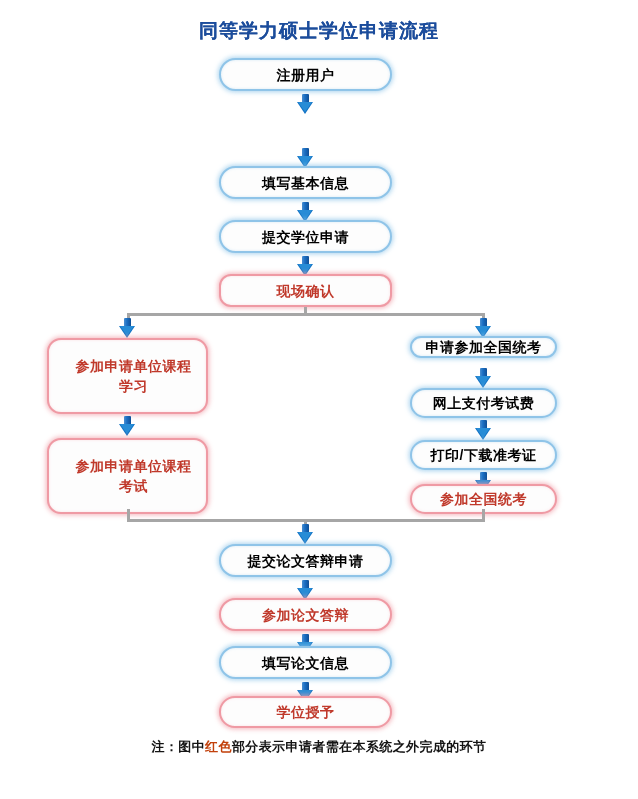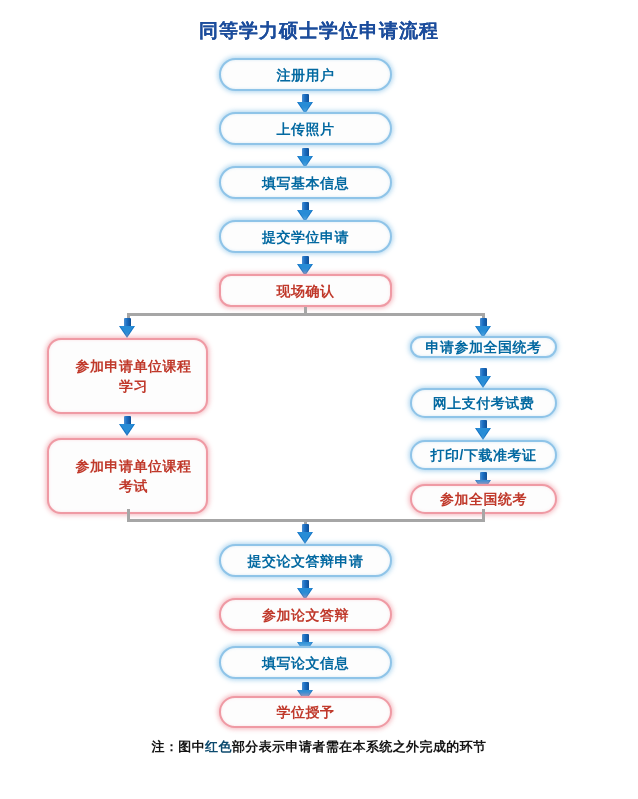--- a/index.html
+++ b/index.html
@@ -47,21 +47,21 @@
     text-align: center;
     border-radius: 18px;
     background: #fdfdfd;
     font-size: 14px;
     font-weight: bold;
     letter-spacing: 0.5px;
     line-height: 20px;
   }
   .node.blue {
     border: 2px solid #8fc4e8;
-    color: #0369a1;
+    color: #000000;
     box-shadow: 0 0 5px 1px rgba(140, 196, 232, 0.75),
                 inset 0 0 3px rgba(190, 222, 244, 0.6);
   }
   .node.red {
     border: 2px solid #ef9aa4;
     color: #c0392b;
     box-shadow: 0 0 5px 1px rgba(240, 160, 170, 0.8),
                 inset 0 0 3px rgba(250, 210, 214, 0.6);
   }
   .node.tall {
@@ -124,38 +124,37 @@
     left: 0;
     top: 738px;
     width: 638px;
     text-align: center;
     font-size: 13px;
     font-weight: bold;
     color: #141414;
     letter-spacing: 0.4px;
   }
   .footnote .hl {
-    color: #0c4a6e;
+    color: #c2410c;
   }
 </style>
 </head>
 <body>
 
 <div id="canvas">
 
   <div class="title">同等学力硕士学位申请流程</div>
 
   <div class="node blue" style="left:219px; top:58px; width:173px; height:33px;">注册用户</div>
   <div class="arrow" style="left:297px; top:94px;">
     <div class="stem"></div>
       <div class="head"></div>
       <div class="head2"></div>
   </div>
 
-  <div class="node blue" style="left:219px; top:112px; width:173px; height:33px;">上传照片</div>
   <div class="arrow" style="left:297px; top:148px;">
     <div class="stem"></div>
       <div class="head"></div>
       <div class="head2"></div>
   </div>
 
   <div class="node blue" style="left:219px; top:166px; width:173px; height:33px;">填写基本信息</div>
   <div class="arrow" style="left:297px; top:202px;">
     <div class="stem"></div>
       <div class="head"></div>

